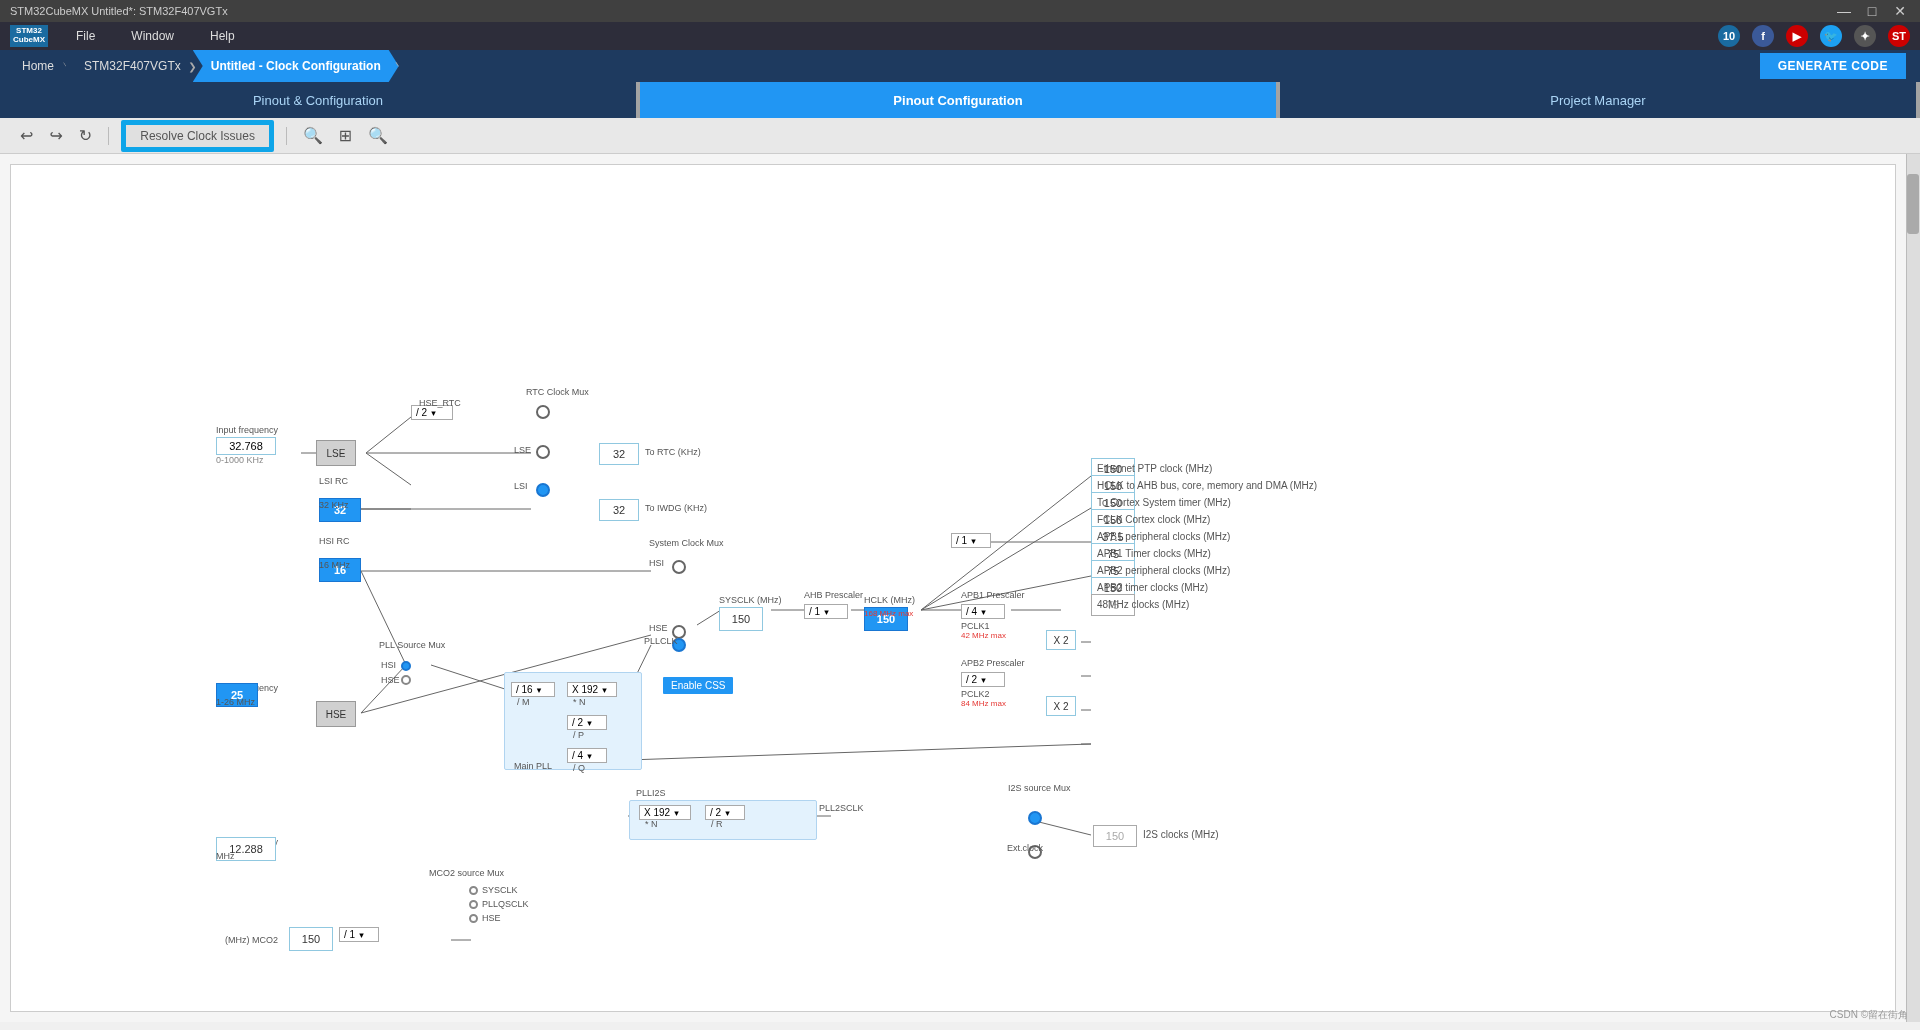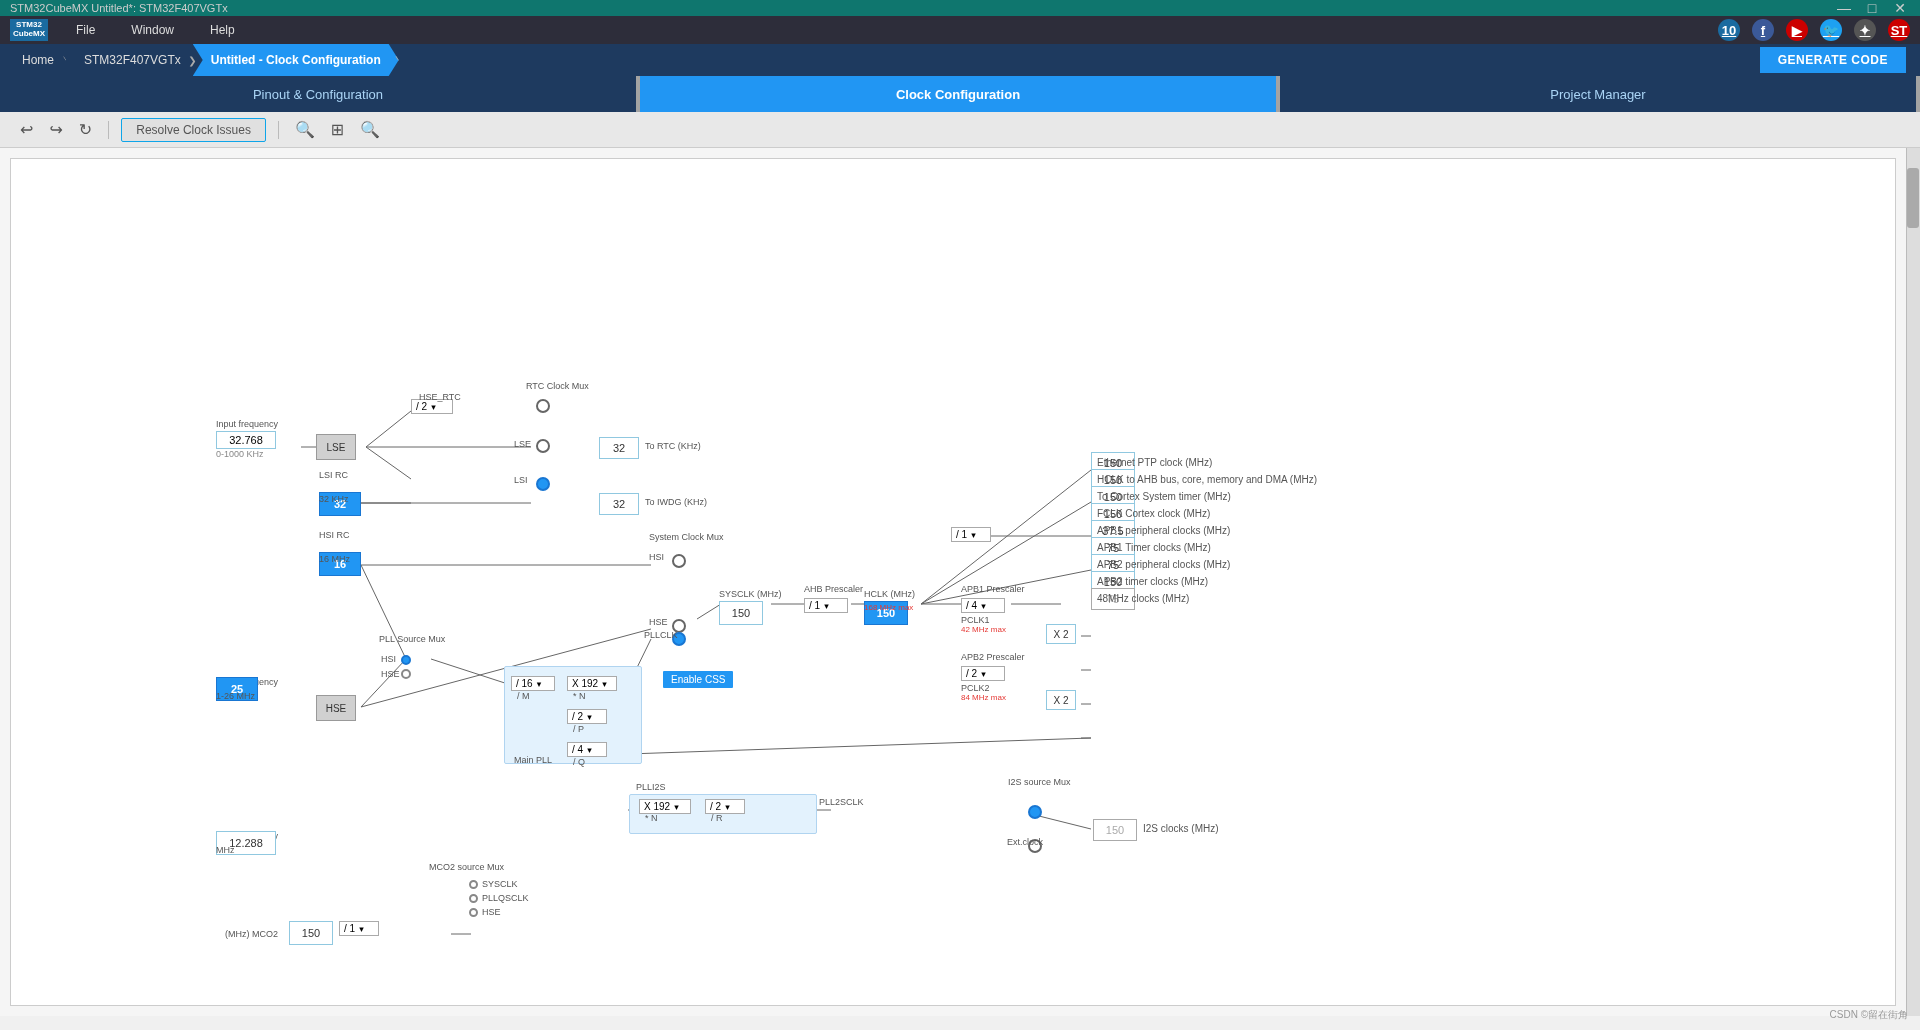--- a/index.html
+++ b/index.html
@@ -1,32 +1,32 @@
 <!DOCTYPE html>
 <html><head>
   <meta charset="utf-8">
   <style>
     * { box-sizing: border-box; margin: 0; padding: 0; }
     body { font-family: 'Segoe UI', Arial, sans-serif; font-size: 11px; background: #f0f0f0; overflow: hidden; width: 1920px; height: 1030px; }
     
     
-    #titlebar { background: #0f766e; color: #ccc; height: 16px; display: flex; align-items: center; padding: 0 10px; justify-content: space-between; }
+    #titlebar { background: #404040; color: #ccc; height: 22px; display: flex; align-items: center; padding: 0 10px; justify-content: space-between; }
     #titlebar .title { font-size: 11px; }
     #titlebar .win-controls { display: flex; gap: 8px; }
     #titlebar .win-btn { background: none; border: none; color: #ccc; cursor: pointer; font-size: 14px; width: 20px; text-align: center; }
     
     
     #menubar { background: #2d2d3a; color: #ddd; height: 28px; display: flex; align-items: center; padding: 0 10px; gap: 20px; }
     #menubar .logo { display: flex; align-items: center; gap: 6px; }
     #menubar .logo-box { width: 38px; height: 22px; background: #1a6ba0; display: flex; align-items: center; justify-content: center; }
     #menubar .logo-text { font-size: 8px; color: white; font-weight: bold; line-height: 1.1; text-align: center; }
     #menubar .menu-item { font-size: 12px; cursor: pointer; padding: 2px 8px; color: #ddd; }
     #menubar .spacer { flex: 1; }
     #menubar .social-icons { display: flex; align-items: center; gap: 12px; }
-    #menubar .social-icon { width: 22px; height: 22px; border-radius: 50%; display: flex; align-items: center; justify-content: center; font-size: 13px; font-weight: bold; cursor: pointer; text-decoration: underline; }
+    #menubar .social-icon { width: 22px; height: 22px; border-radius: 50%; display: flex; align-items: center; justify-content: center; font-size: 11px; font-weight: bold; cursor: pointer; }
     .icon-10 { background: #1a6ba0; color: white; border-radius: 3px; font-size: 8px; }
     .icon-fb { background: #3b5998; color: white; }
     .icon-yt { background: #cc0000; color: white; font-size: 9px; }
     .icon-tw { background: #1da1f2; color: white; font-size: 9px; }
     .icon-net { background: #555; color: white; font-size: 9px; }
     .icon-st { background: #cc0000; color: white; font-size: 9px; font-weight: bold; border-radius: 2px; width: 26px; }
     
     
     #breadcrumb { background: #1e3a5f; color: #ddd; height: 32px; display: flex; align-items: center; padding: 0 14px; gap: 0; }
     .breadcrumb-item { padding: 0 12px; font-size: 12px; cursor: pointer; height: 100%; display: flex; align-items: center; position: relative; }
@@ -38,21 +38,21 @@
     
     
     #tabbar { background: #1e3a5f; display: flex; height: 36px; }
     .tab { flex: 1; display: flex; align-items: center; justify-content: center; font-size: 13px; color: #aad4f5; cursor: pointer; border-right: 4px solid #a3a3a3; }
     .tab.active { background: #2196F3; color: white; font-weight: bold; }
     
     
     #toolbar { background: #e8e8e8; height: 36px; display: flex; align-items: center; padding: 0 16px; gap: 8px; border-bottom: 1px solid #ccc; }
     .toolbar-btn { background: none; border: none; cursor: pointer; font-size: 16px; color: #555; padding: 2px 4px; }
     .toolbar-sep { width: 1px; height: 18px; background: #bbb; margin: 0 4px; }
-    .resolve-btn { background: #e0e0e0; border: 1px solid #0ea5e9; padding: 4px 14px; font-size: 12px; color: #555; cursor: pointer; border-radius: 2px; }
+    .resolve-btn { background: #e0e0e0; border: 5px solid #0ea5e9; padding: 4px 14px; font-size: 12px; color: #555; cursor: pointer; border-radius: 2px; }
     
     
     #main { display: flex; height: calc(1030px - 30px - 28px - 32px - 36px - 36px); overflow: hidden; }
     #canvas-area { flex: 1; background: #f5f5f5; overflow: hidden; position: relative; padding: 10px; }
     #scrollbar-v { width: 14px; background: #ddd; }
     
     
     #clock-diagram { background: white; border: 1px solid #ccc; width: 100%; height: 100%; position: relative; overflow: hidden; }
     
     
@@ -119,21 +119,21 @@
 <div id="breadcrumb">
   <div class="breadcrumb-item breadcrumb-first">Home</div>
   <div class="breadcrumb-item" style="padding-left:18px;">STM32F407VGTx</div>
   <div class="breadcrumb-item breadcrumb-active">Untitled - Clock Configuration</div>
   <div class="spacer"></div>
   <button id="gen-code-btn">GENERATE CODE</button>
 </div>
 
 <div id="tabbar">
   <div class="tab">Pinout &amp; Configuration</div>
-  <div class="tab active">Clock Configuration</div>
+  <div class="tab active">Pinout Configuration</div>
   <div class="tab">Project Manager</div>
 </div>
 
 <div id="toolbar">
   <button class="toolbar-btn">↩</button>
   <button class="toolbar-btn">↪</button>
   <button class="toolbar-btn">↻</button>
   <div class="toolbar-sep"></div>
   <button class="resolve-btn">Resolve Clock Issues</button>
   <div class="toolbar-sep"></div>

